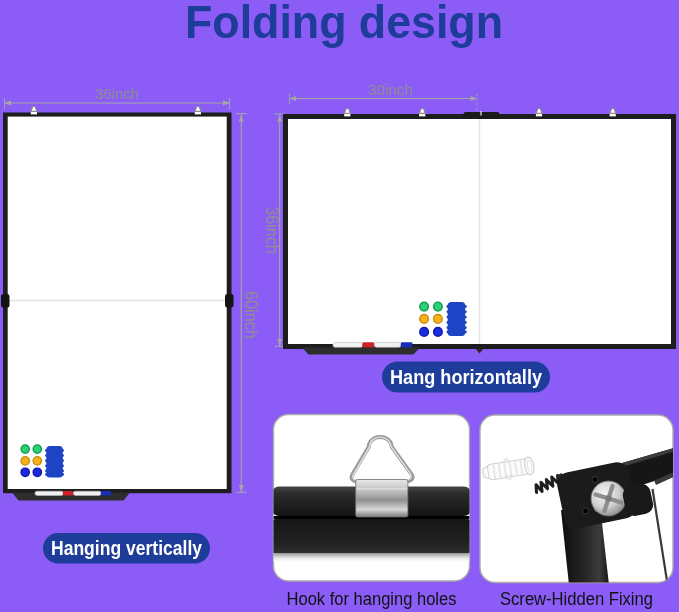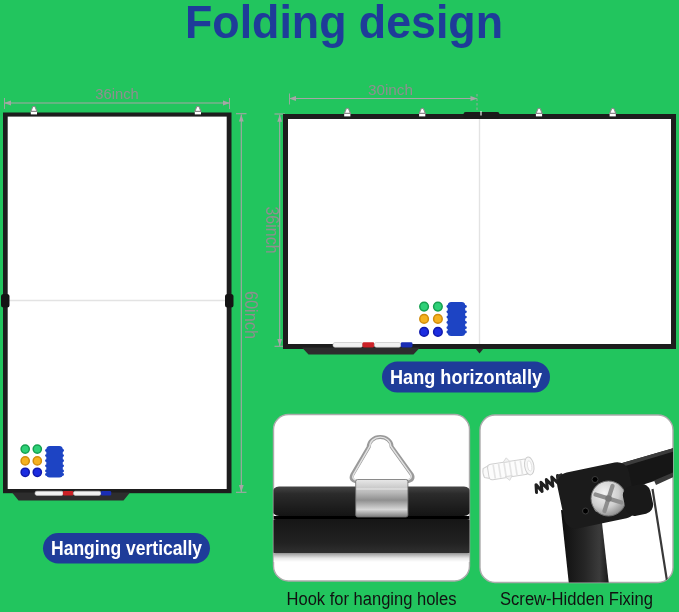--- a/index.html
+++ b/index.html
@@ -1,16 +1,16 @@
 <!DOCTYPE html>
 <html><head>
 <meta charset="utf-8">
 <style>
   html,body{margin:0;padding:0;background:#ffffff;}
-  #stage{position:relative;width:679px;height:612px;background:#22c55e;overflow:hidden;
+  #stage{position:relative;width:679px;height:612px;background:#8b5cf6;overflow:hidden;
          font-family:"Liberation Sans", sans-serif;}
   svg{display:block;}
 </style>
 </head>
 <body>
 <div id="stage">
 <svg width="679" height="612" viewBox="0 0 679 612" xmlns="http://www.w3.org/2000/svg">
 <defs>
   <linearGradient id="railTop" x1="0" y1="0" x2="0" y2="1">
     <stop offset="0" stop-color="#454545"></stop>

